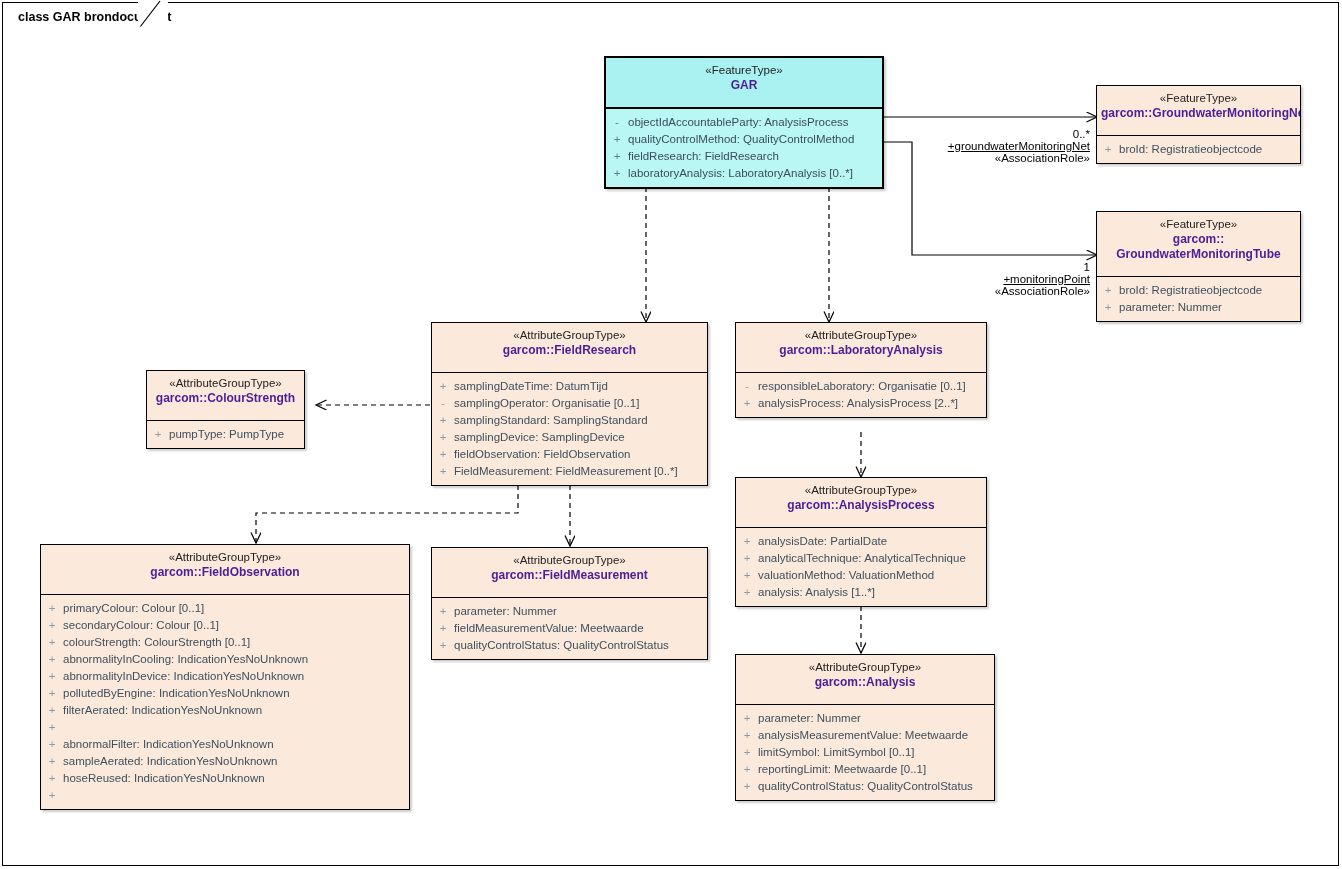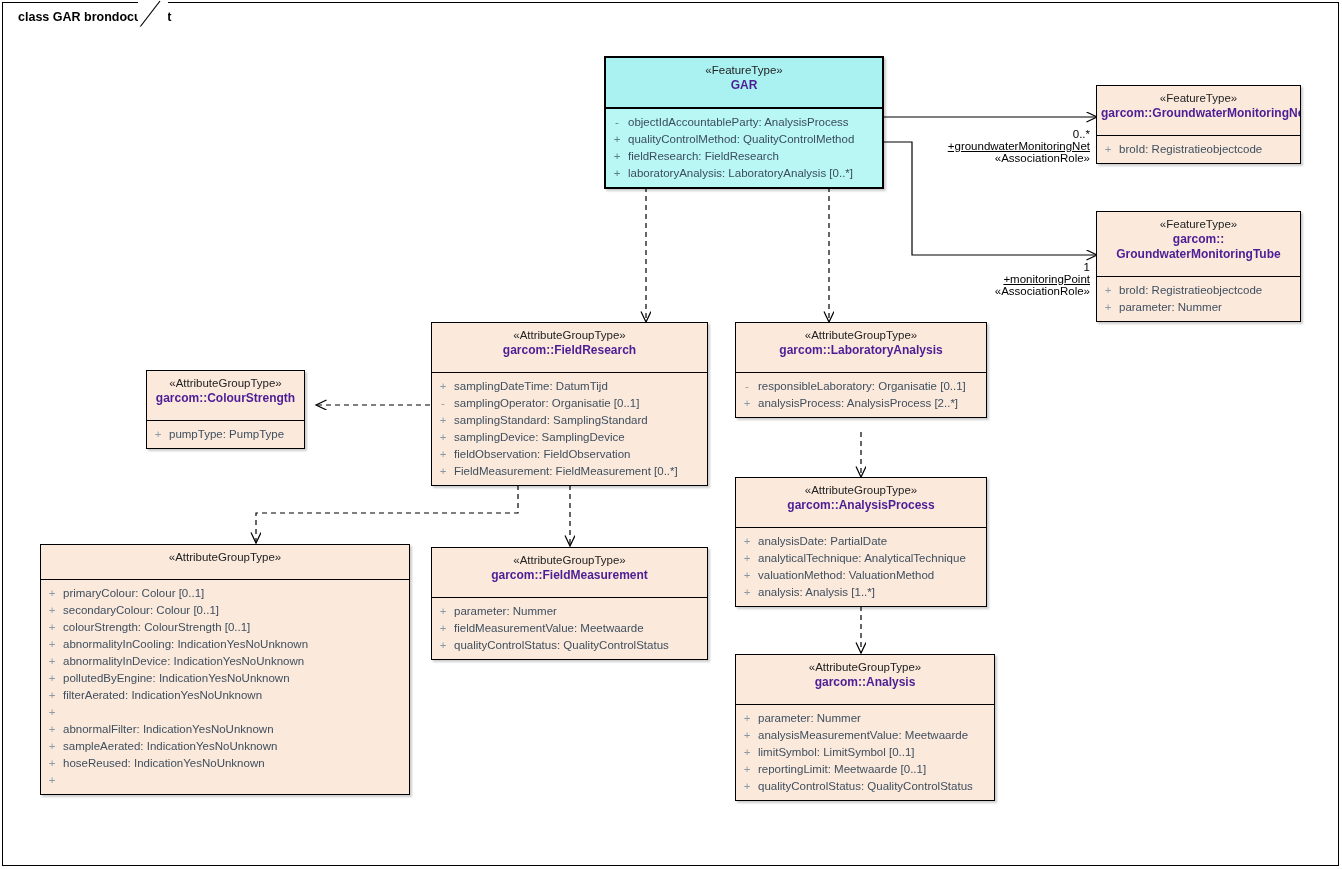--- a/index.html
+++ b/index.html
@@ -394,20 +394,21 @@
         <div class="attr-row">
           <span class="attr-vis">+</span>
           <span class="attr-text">qualityControlStatus: QualityControlStatus</span>
         </div>
       </div>
   </div>
 
   <div class="uml-node feature" id="node-fieldobservation" style="left:40px; top:544px; width:370px;">
     <div class="node-header">
       <span class="stereotype">«AttributeGroupType»</span>
+      <span class="node-name">garcom::FieldObservation</span>
     </div>
     <div class="node-body">
         <div class="attr-row">
           <span class="attr-vis">+</span>
           <span class="attr-text">primaryColour: Colour [0..1]</span>
         </div>
         <div class="attr-row">
           <span class="attr-vis">+</span>
           <span class="attr-text">secondaryColour: Colour [0..1]</span>
         </div>

